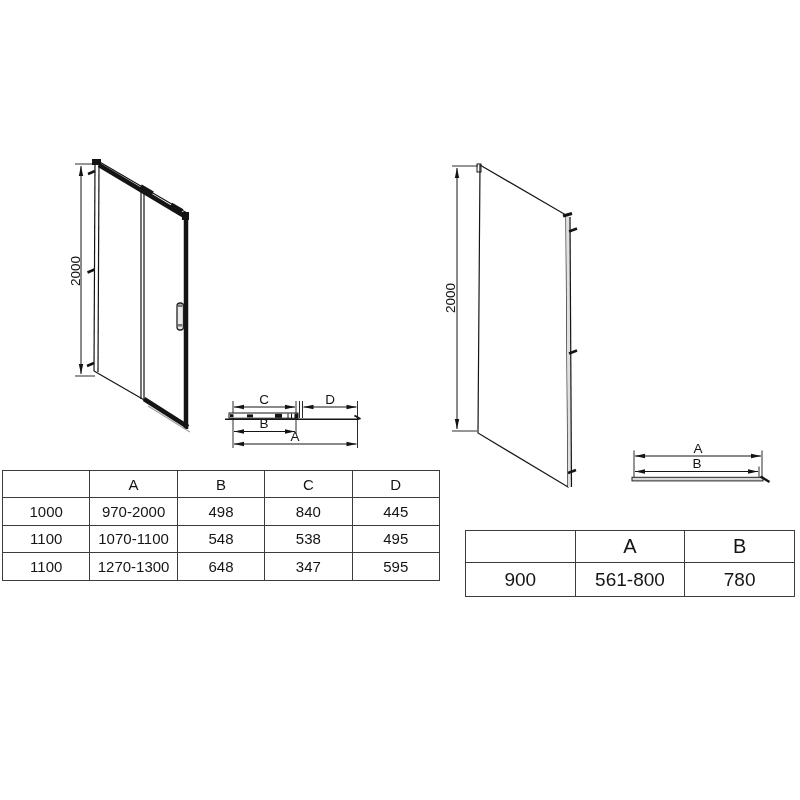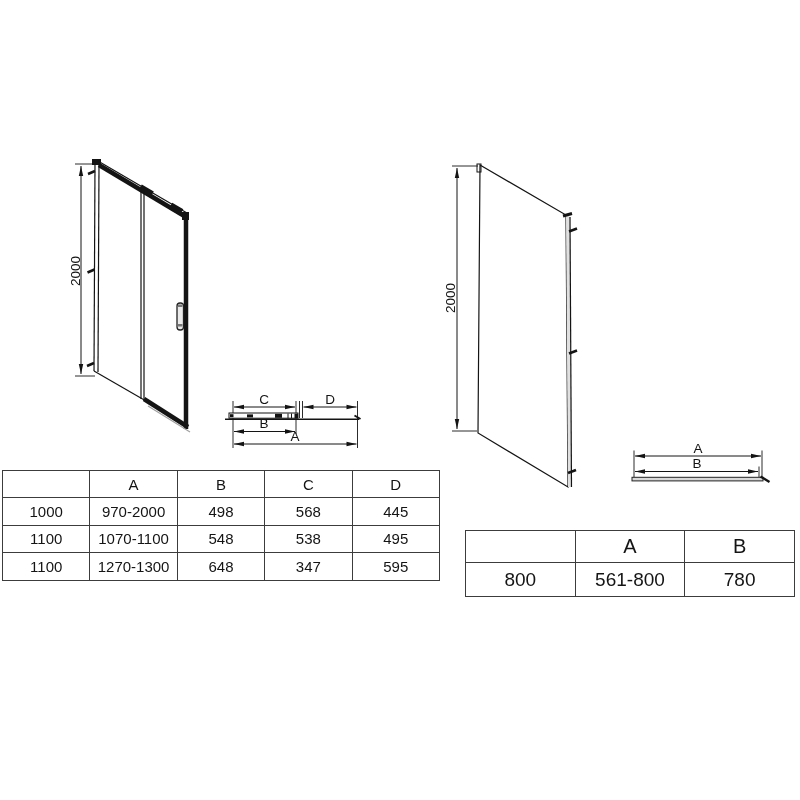--- a/index.html
+++ b/index.html
@@ -136,21 +136,21 @@
       <th></th>
       <th>A</th>
       <th>B</th>
       <th>C</th>
       <th>D</th>
     </tr>
     <tr>
       <td>1000</td>
       <td>970-2000</td>
       <td>498</td>
-      <td>568</td>
+      <td>840</td>
       <td>445</td>
     </tr>
     <tr>
       <td>1100</td>
       <td>1070-1100</td>
       <td>548</td>
       <td>538</td>
       <td>495</td>
     </tr>
     <tr>
@@ -164,20 +164,20 @@
     </table>
 
   <table id="panel-table" class="spec-table">
     <tbody>
         <tr>
       <th></th>
       <th>A</th>
       <th>B</th>
     </tr>
     <tr>
-      <td>800</td>
+      <td>900</td>
       <td>561-800</td>
       <td>780</td>
     </tr>
   </tbody>
     </table>
 
 </div>
 
 </body></html>

